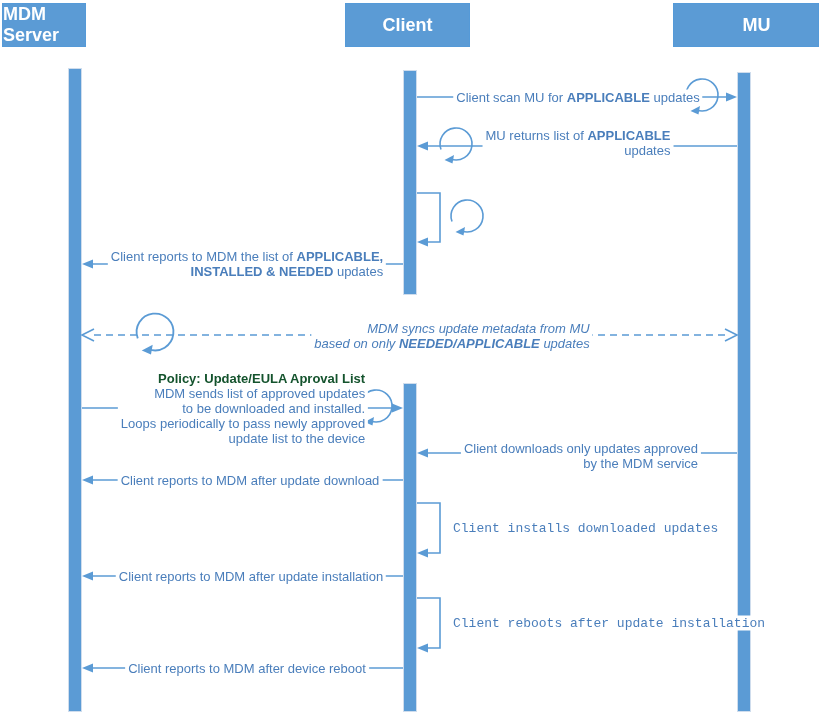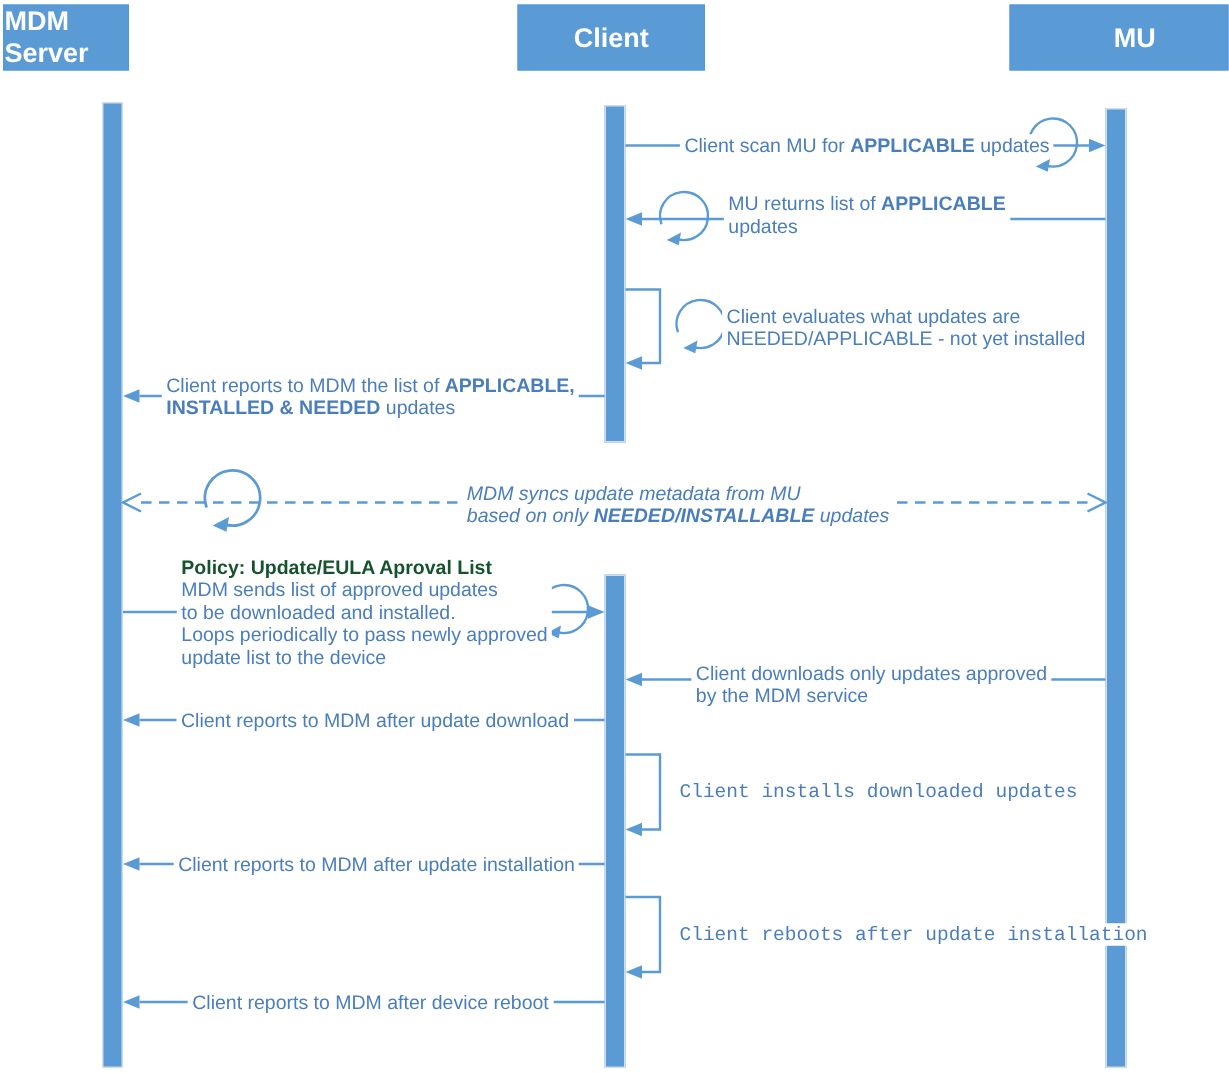--- a/index.html
+++ b/index.html
@@ -38,21 +38,21 @@
   svg.wires { position:absolute; left:0; top:0; z-index:1; }
   svg.wires path, svg.wires line { stroke:#5B9BD5; stroke-width:1.6; fill:none; }
   svg.wires polygon { fill:#5B9BD5; stroke:none; }
   svg.wires .openhead { stroke:#5B9BD5; stroke-width:1.6; fill:none; }
   svg.wires .dashed { stroke-dasharray:7 5; }
 
   
   .msg {
     position:absolute; z-index:2;
     transform:translate(-50%,-50%);
-    text-align:left; white-space:nowrap;
+    text-align:right; white-space:nowrap;
     background:#ffffff; padding:0 3px;
     color:#4A7EBB; font-size:13px; line-height:15px;
   }
   .msg.left { transform:translate(0,-50%); text-align:left;font-family:Liberation Mono, monospace; }
   .b { font-weight:bold; }
   .red { color:#14532d;font-weight:bold; }
 </style>
 </head>
 <body>
 
@@ -150,33 +150,29 @@
 
   <div class="msg" style="left:578px; top:97px;">
     <div><span>Client scan MU for </span><span class="b">APPLICABLE</span><span> updates</span></div>
   </div>
 
   <div class="msg" style="left:578px; top:143px;">
     <div><span>MU returns list of </span><span class="b">APPLICABLE</span></div>
     <div><span>updates</span></div>
   </div>
 
-  <div class="msg" style="left:604px; top:218px;">
-    <div><span>Client evaluates what updates are</span></div>
-    <div><span>NEEDED/APPLICABLE - not yet installed</span></div>
-  </div>
 
   <div class="msg" style="left:247px; top:264px;">
     <div><span>Client reports to MDM the list of </span><span class="b">APPLICABLE,</span></div>
     <div><span class="b">INSTALLED &amp; NEEDED</span><span> updates</span></div>
   </div>
 
   <div class="msg" style="left:452px; top:336px;font-style:italic;">
     <div><span>MDM syncs update metadata from MU</span></div>
-    <div><span>based on only </span><span class="b">NEEDED/INSTALLABLE</span><span> updates</span></div>
+    <div><span>based on only </span><span class="b">NEEDED/APPLICABLE</span><span> updates</span></div>
   </div>
 
   <div class="msg" style="left:243px; top:408px;">
     <div class="red">Policy: Update/EULA Aproval List</div>
     <div>MDM sends list of approved updates</div>
     <div>to be downloaded and installed.</div>
     <div>Loops periodically to pass newly approved</div>
     <div>update list to the device</div>
   </div>
 

